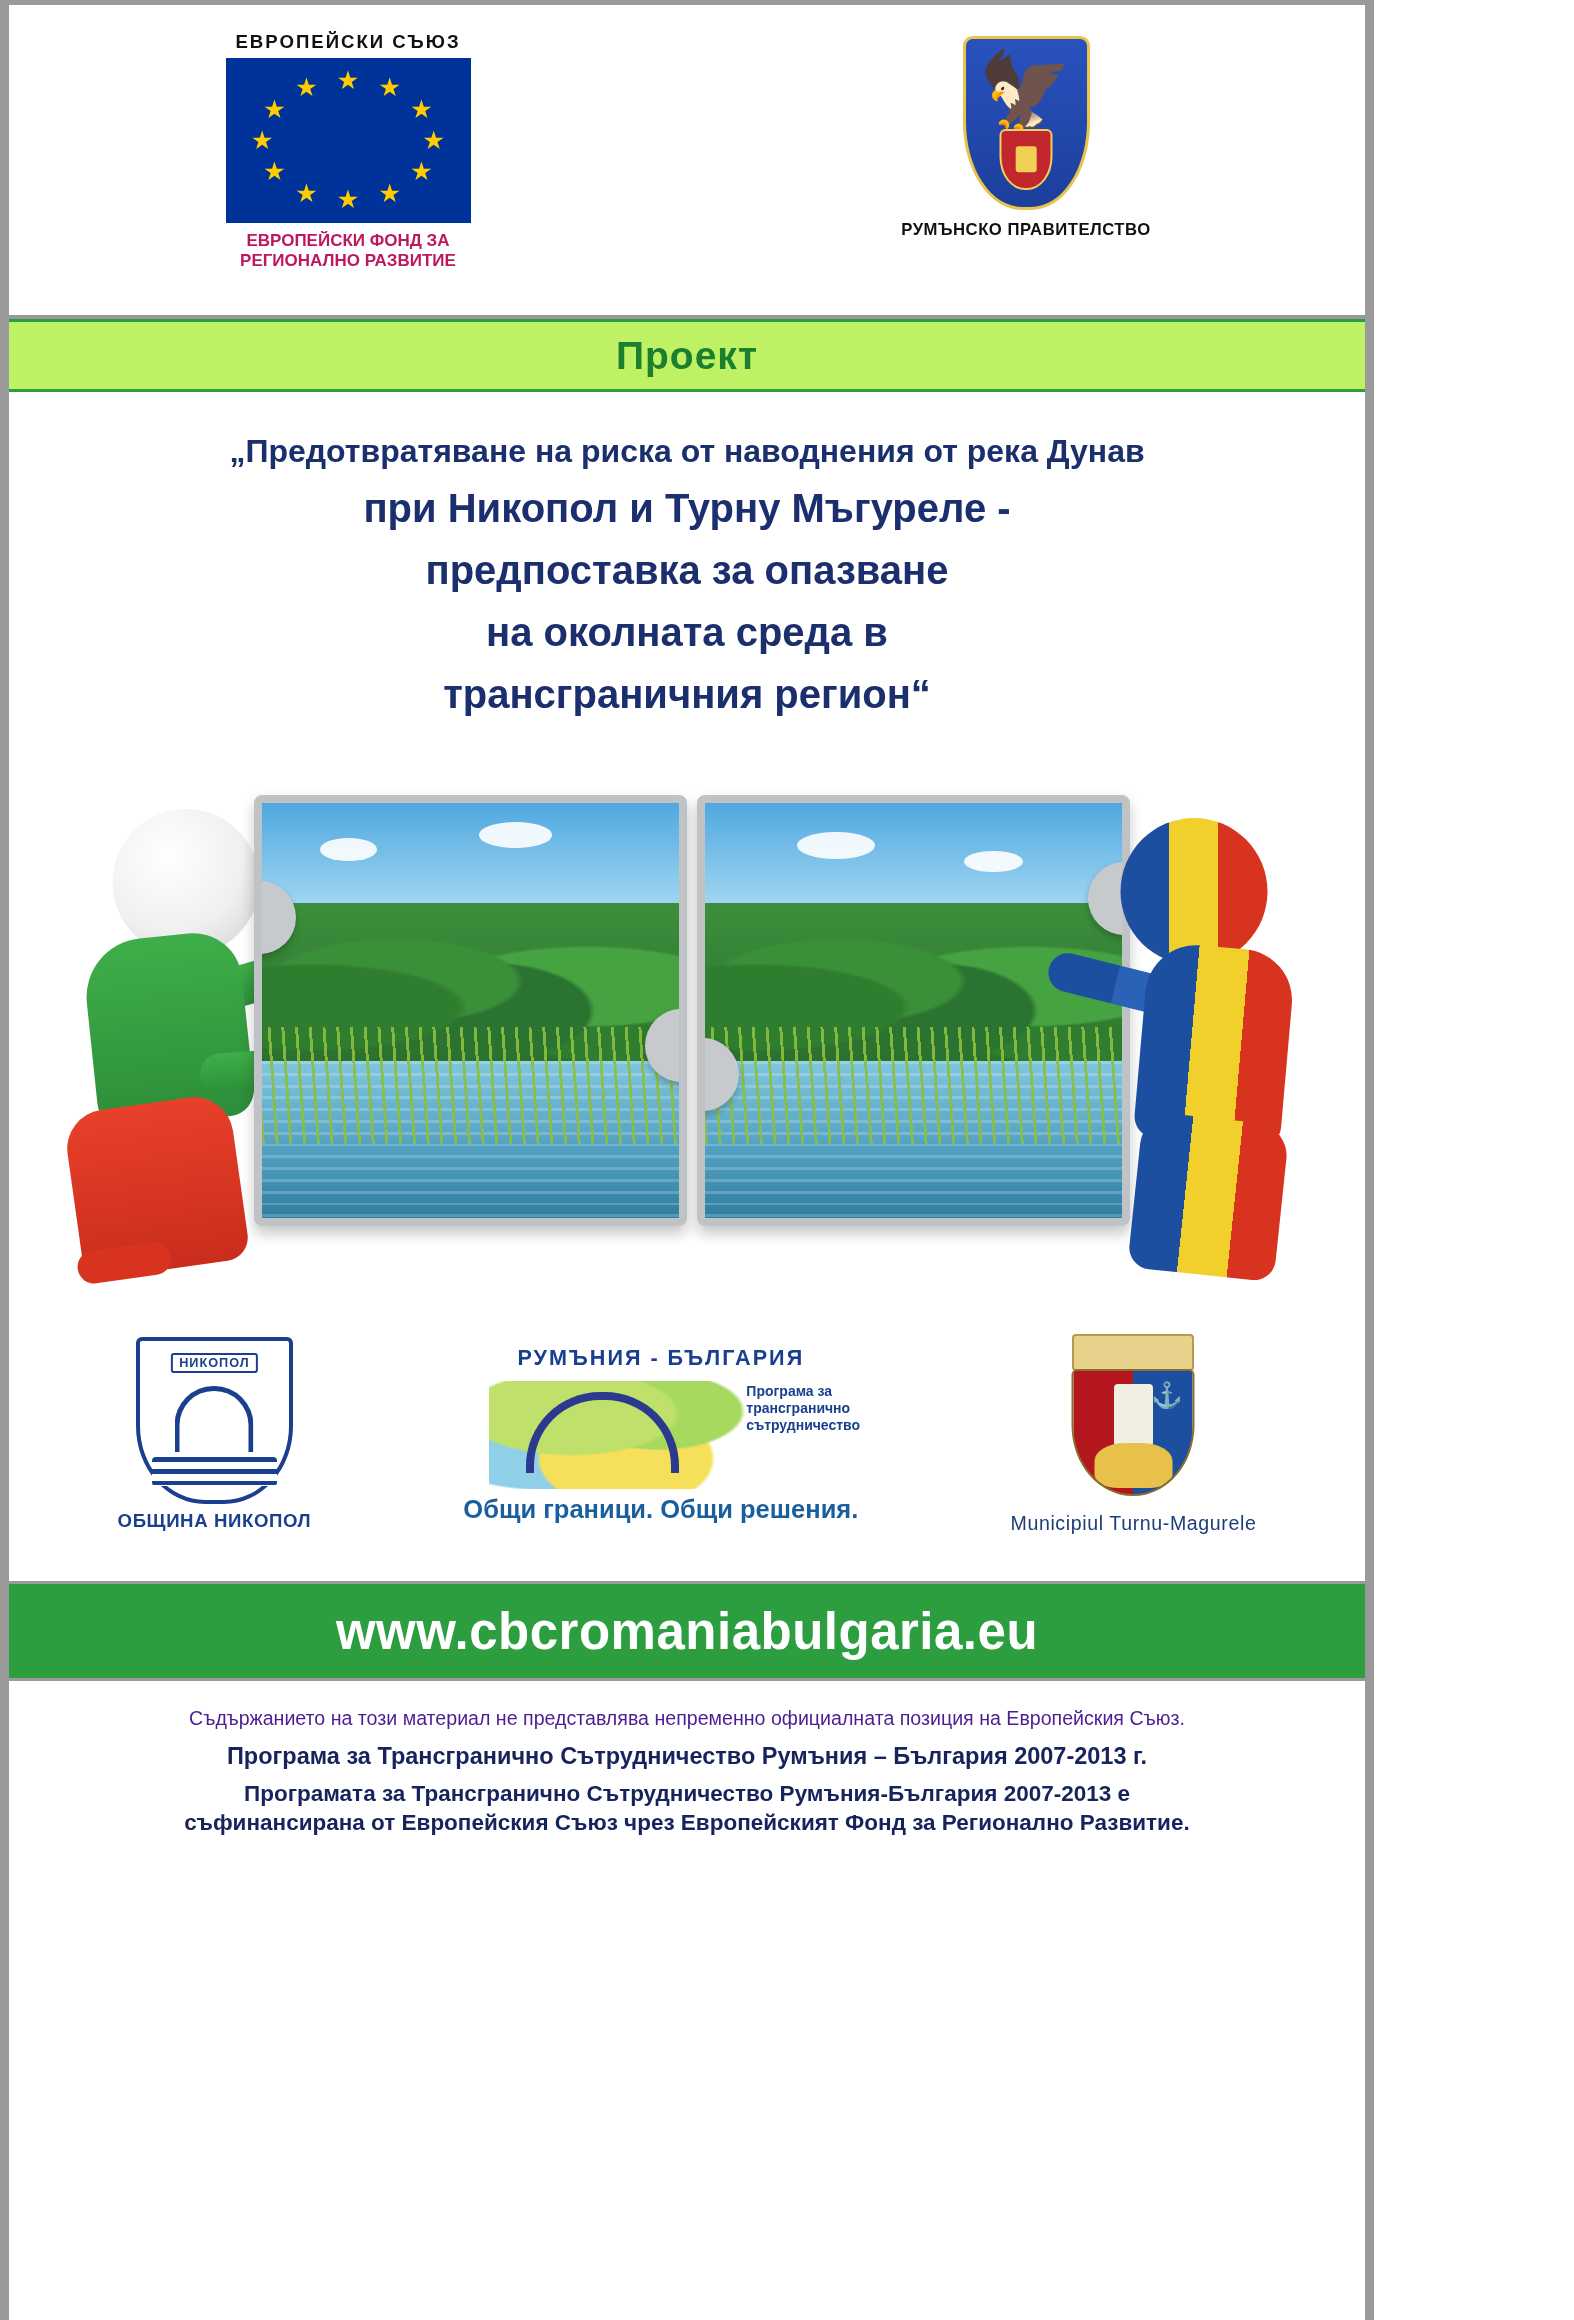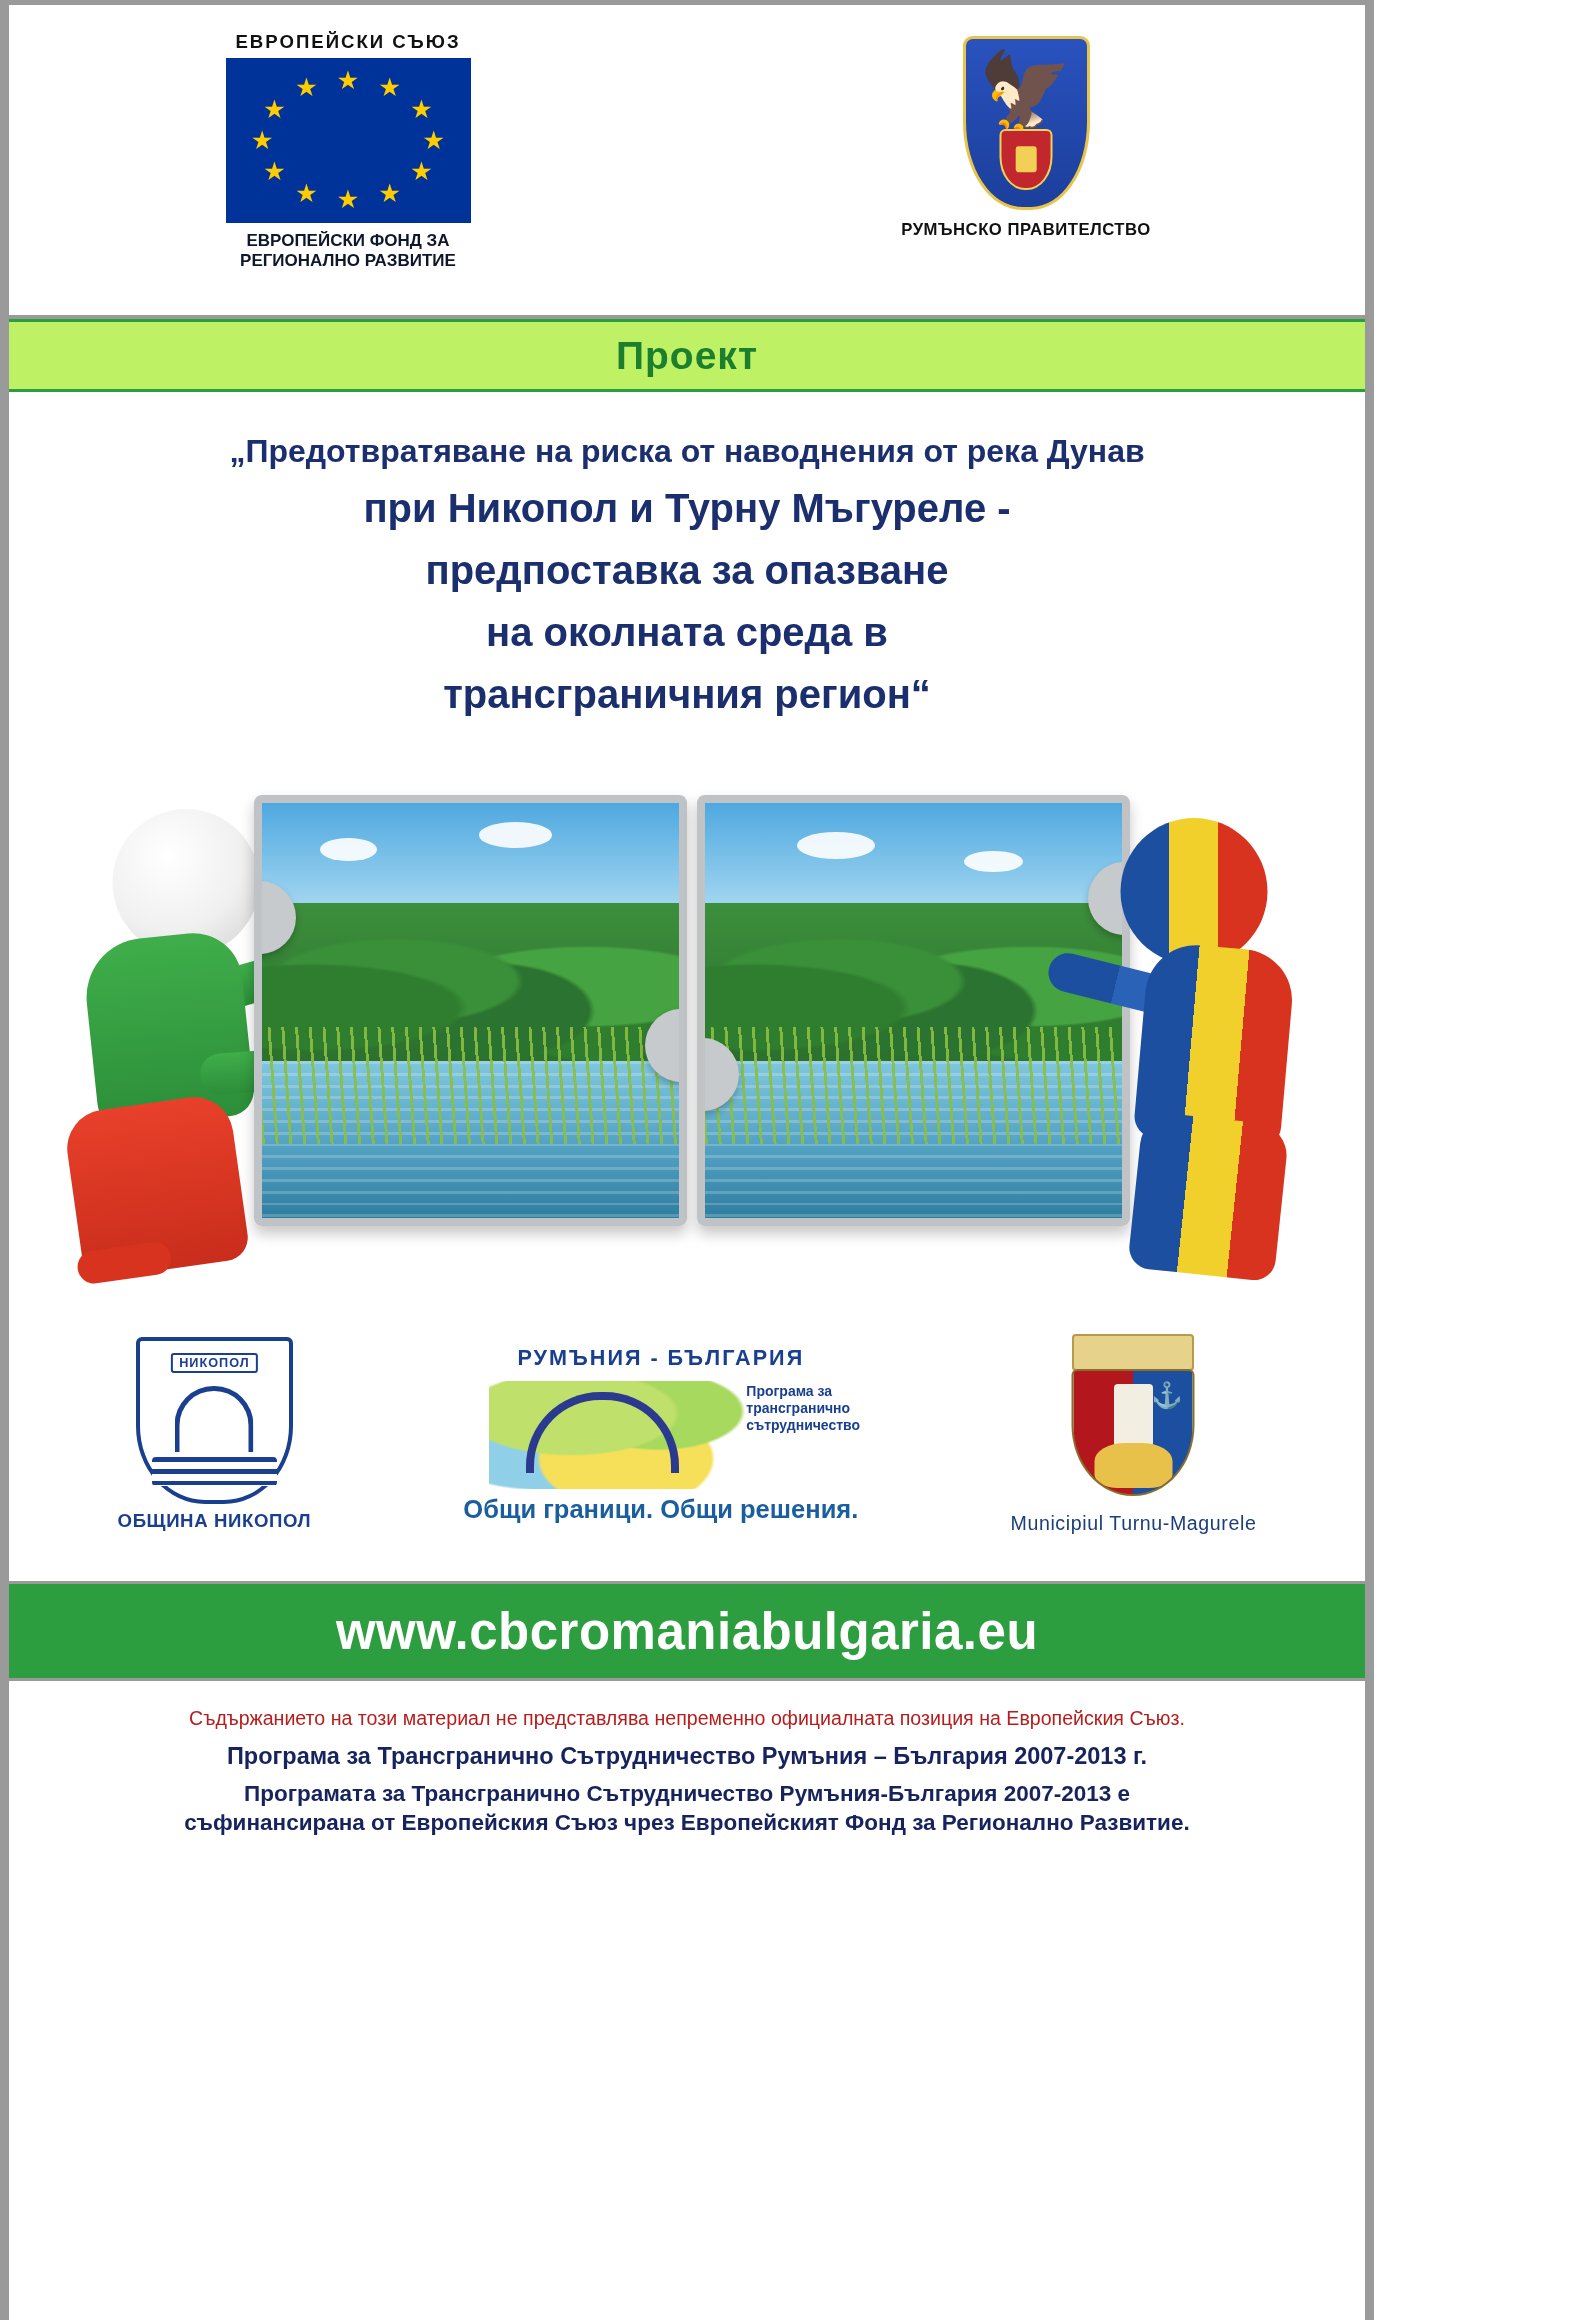--- a/index.html
+++ b/index.html
@@ -63,21 +63,21 @@
     color: #FFCC00;
     font-size: 25.5px;
     line-height: 25.5px;
     transform: translate(-50%, -50%);
   }
   .eu-caption-bottom {
     margin-top: 7.8px;
     font-size: 17px;
     font-weight: bold;
     line-height: 1.18;
-    color: #0f172a;
+    color: #be185d;
   }
 
   .gov-caption {
     margin-top: 9.8px;
     font-size: 16.7px;
     font-weight: bold;
     letter-spacing: 0.5px;
   }
   .ro-caption { color: #111; }
   .bg-caption { color: #1e7a32; }
@@ -566,21 +566,21 @@
     color: #ffffff;
     letter-spacing: 0.5px;
   }
 
   
   .footer {
     padding: 25.5px 39px 13.7px;
     text-align: center;
     color: #16235c;
   }
-  .footer .f1 { font-size: 19.6px; margin-bottom: 13.7px; color: #b91c1c; }
+  .footer .f1 { font-size: 19.6px; margin-bottom: 13.7px; color: #4c1d95; }
   .footer .f2 { font-size: 23.5px; font-weight: bold; margin-bottom: 9.8px; }
   .footer .f3 { font-size: 27.4px; font-weight: bold; margin-bottom: 9.8px; }
   .footer .f4 { font-size: 22.5px; font-weight: bold; line-height: 1.28; }
 </style>
 </head>
 <body>
 
 <div class="poster">
 
   <div class="header">

